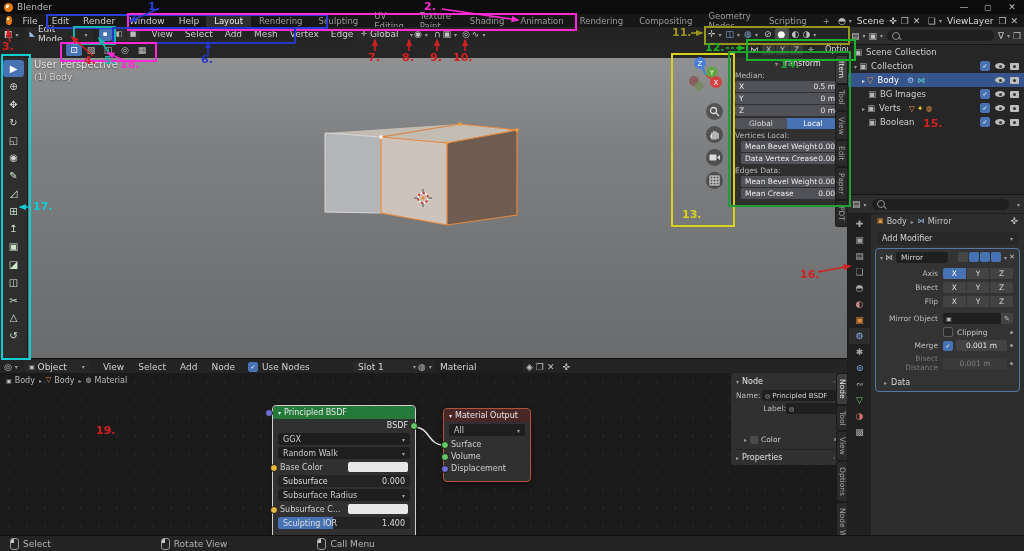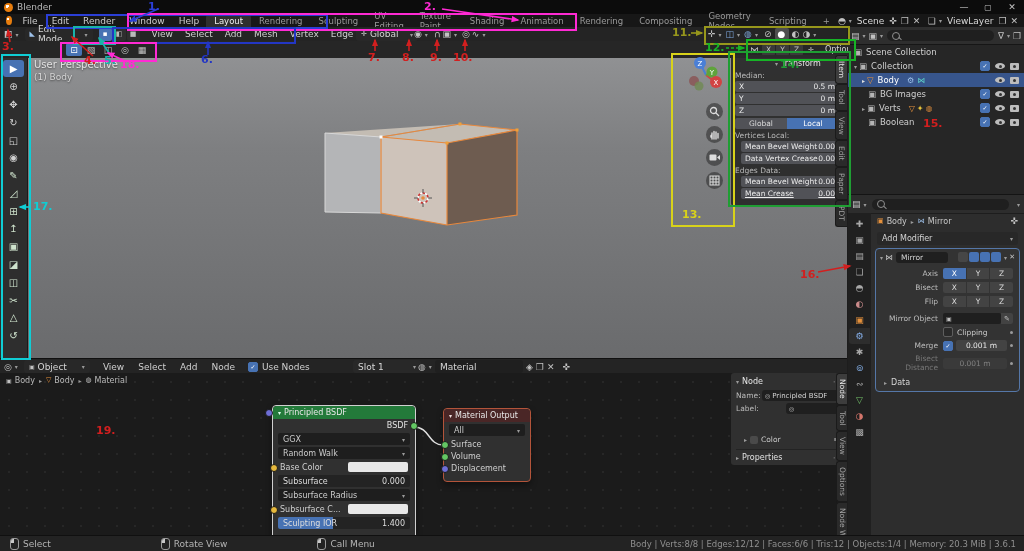--- a/index.html
+++ b/index.html
@@ -342,21 +342,21 @@
       </div>
     <div class="nfield" style="margin-left:6px;">
         <span>Data Vertex Crease</span>
         <span>0.00</span>
       </div>
     <div class="np-lab">Edges Data:</div>
     <div class="nfield" style="margin-left:6px;">
         <span>Mean Bevel Weight</span>
         <span>0.00</span>
       </div>
-    <div class="nfield" style="margin-left:6px;text-decoration:underline;">
+    <div class="nfield" style="margin-left:6px;">
         <span>Mean Crease</span>
         <span>0.00</span>
       </div>
   </div>
 
   <div class="vtabs" style="left:835px;top:55px;">
     <span class="vtab act">Item</span>
     <span class="vtab">Tool</span>
     <span class="vtab">View</span>
     <span class="vtab">Edit</span>
@@ -674,21 +674,21 @@
           <span class="ib dim" style="font-size:7px;">⋯</span>
       </div>
       <div class="r" style="margin-top:3px;">
         <span style="width:26px;font-size:7.5px;color:#bbb;">Name:</span>
         <span class="dd" style="flex:1;height:11px;background:#1f1f1f;font-size:7px;padding:0 3px;">
           <span class="ib" style="font-size:6px;margin-right:2px;">◎</span>
           <span>Principled BSDF</span>
           </span>
       </div>
       <div class="r" style="margin-top:2px;">
-        <span style="width:50px;font-size:7.5px;color:#bbb;">Label:</span>
+        <span style="width:50px;font-size:7.5px;color:#bbb;text-align:right;">Label:</span>
         <span class="dd" style="flex:1;height:11px;background:#1f1f1f;font-size:7px;padding:0 3px;">
           <span class="ib" style="font-size:6px;">◎</span>
           </span>
       </div>
       <div class="r" style="margin-top:21px;">
         <span class="chev" style="margin:0 3px 0 8px;">▸</span>
         <span class="swatch" style="width:8px;height:8px;background:#4a4a4a;margin-right:3px;"></span>
         <span style="font-size:7.5px;color:#ccc;">Color</span>
         <span style="flex:1"></span>
           <span class="ib dim" style="font-size:8px;">≡</span>
@@ -717,21 +717,20 @@
     </span>
     <span class="r" style="margin-left:110px;">
       <span class="mouse"></span>
       <span>Rotate View</span>
     </span>
     <span class="r" style="margin-left:90px;">
       <span class="mouse"></span>
       <span>Call Menu</span>
     </span>
     <span style="flex:1"></span>
-    <span class="dim" style="margin-right:8px;font-size:8.5px;">Body | Verts:8/8 | Edges:12/12 | Faces:6/6 | Tris:12 | Objects:1/4 | Memory: 20.3 MiB | 3.6.1</span>
   </div>
 
   <div class="ann-box" style="left:46px;top:14px;width:278px;height:11px;border-color:#2b3fd6;"></div>
   <div class="ann-box" style="left:127px;top:13px;width:446px;height:14px;border-color:#ff2ad4;"></div>
   <div class="ann-box" style="left:73px;top:26px;width:39px;height:15px;border-color:#18b2aa;"></div>
   <div class="ann-box" style="left:112px;top:27px;width:180px;height:13px;border-color:#2336c4;"></div>
   <div class="ann-box" style="left:704px;top:26px;width:142px;height:15px;border-color:#97971c;"></div>
   <div class="ann-box" style="left:746px;top:39px;width:106px;height:18px;border-color:#16b426;"></div>
   <div class="ann-box" style="left:671px;top:53px;width:60px;height:170px;border-color:#d8d21a;"></div>
   <div class="ann-box" style="left:728px;top:51px;width:119px;height:152px;border-color:#1f9e33;"></div>

